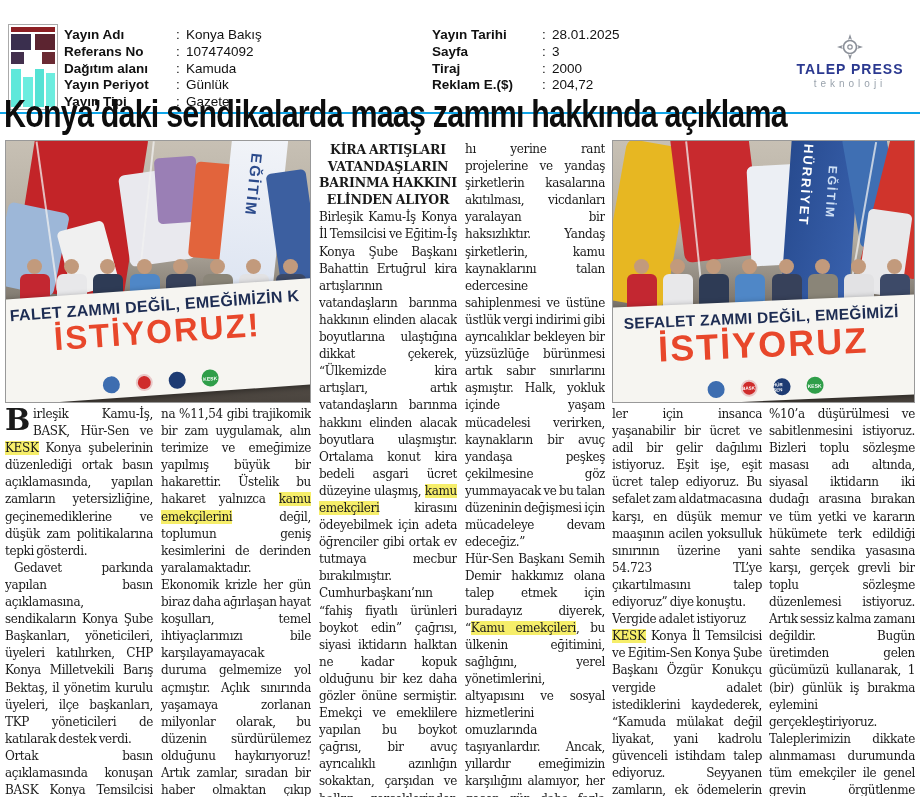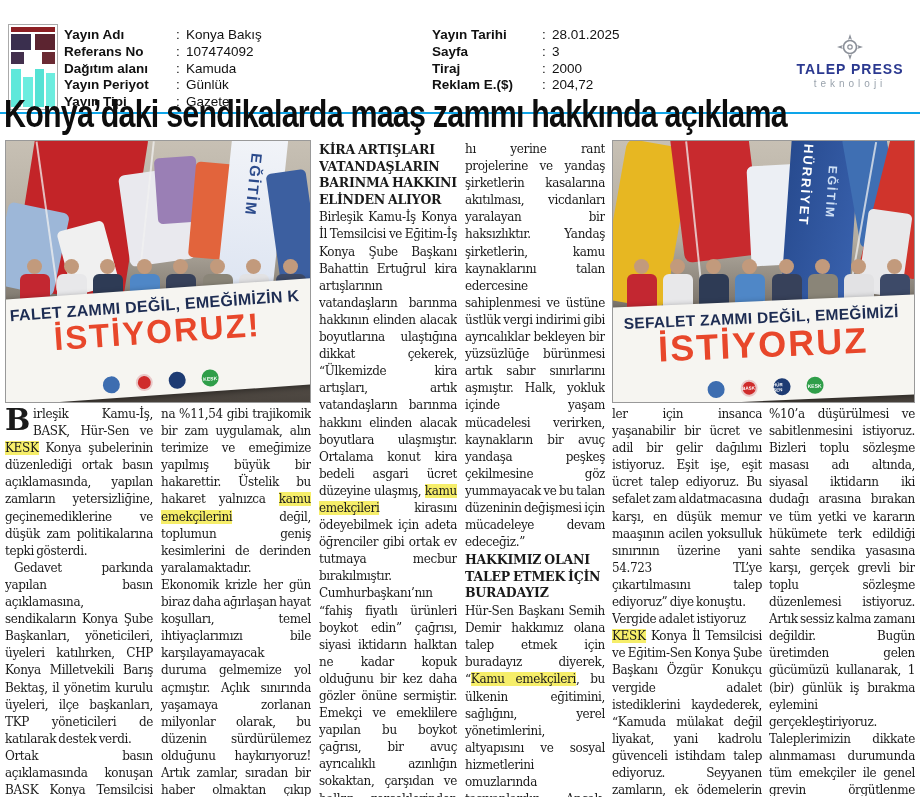--- a/index.html
+++ b/index.html
@@ -40,21 +40,21 @@
   .headline span{display:inline-block;white-space:nowrap;font-weight:bold;font-size:39px;
                  letter-spacing:-1px;transform:scaleX(.78);transform-origin:left center;
                  color:#0d0d0d;}
 
   
   .col{position:absolute;overflow:hidden;font-family:"DejaVu Serif","Liberation Serif",serif;
        font-size:12px;line-height:17.1px;letter-spacing:-0.35px;word-spacing:-1.2px;
        color:#1a1a1a;text-align:justify;}
   .col .para{margin:0;}
   .col .para.indent{text-indent:9px;}
-  .col .subhead{font-weight:bold;font-size:12.5px;line-height:16.6px;text-align:left;
+  .col .subhead{font-weight:bold;font-size:12.5px;line-height:16.6px;text-align:center;
                 letter-spacing:-0.2px;margin:1px 0;}
   .col .hl{background:#f6ee6a;}
   .dropcap{float:left;font-size:30px;line-height:26px;font-weight:bold;padding:1px 3px 0 0;}
 
   #col1{left:5px;  top:406px;width:148px;height:390px;}
   #col2{left:161px;top:406px;width:150px;height:390px;}
   #col3{left:319px;top:141px;width:138px;height:656px;}
   #col4{left:465px;top:141px;width:140px;height:656px;}
   #col5{left:612px;top:406px;width:150px;height:390px;}
   #col6{left:769px;top:406px;width:146px;height:390px;}
@@ -268,21 +268,20 @@
   </div>
 <div class="col" id="col2">
     <div class="para"><span>na %11,54 gibi trajikomik bir zam uygulamak, alın terimize ve emeğimize yapılmış büyük bir hakarettir. Üstelik bu hakaret yalnızca </span><span class="hl">kamu emekçilerini</span><span> değil, toplumun geniş kesimlerini de derinden yaralamaktadır. Ekonomik krizle her gün biraz daha ağırlaşan hayat koşulları, temel ihtiyaçlarımızı bile karşılayamayacak duruma gelmemize yol açmıştır. Açlık sınırında yaşamaya zorlanan milyonlar olarak, bu düzenin sürdürülemez olduğunu haykırıyoruz! Artık zamlar, sıradan bir haber olmaktan çıkıp emekçilerin günlük yaşamını alt üst eden bir gerçekliğe dönüşmüştür. Market raflarından temel ihtiyaçlara, faturaların her kaleminden ulaşım ücretlerine kadar fiyatlardaki artışlar, emekçilerin cebine her gün biraz daha yük bindiriyor. </span></div>
   </div>
 <div class="col" id="col3">
     <div class="subhead"><span>KİRA ARTIŞLARI VATANDAŞLARIN BARINMA HAKKINI ELİNDEN ALIYOR</span></div>
     <div class="para"><span>Birleşik Kamu-İş Konya İl Temsilcisi ve Eğitim-İş Konya Şube Başkanı Bahattin Ertuğrul kira artışlarının vatandaşların barınma hakkının elinden alacak boyutlarına ulaştığına dikkat çekerek, “Ülkemizde kira artışları, artık vatandaşların barınma hakkını elinden alacak boyutlara ulaşmıştır. Ortalama konut kira bedeli asgari ücret düzeyine ulaşmış, </span><span class="hl">kamu emekçileri</span><span> kirasını ödeyebilmek için adeta öğrenciler gibi ortak ev tutmaya mecbur bırakılmıştır. Cumhurbaşkanı’nın “fahiş fiyatlı ürünleri boykot edin” çağrısı, siyasi iktidarın halktan ne kadar kopuk olduğunu bir kez daha gözler önüne sermiştir. Emekçi ve emeklilere yapılan bu boykot çağrısı, bir avuç ayrıcalıklı azınlığın sokaktan, çarşıdan ve halkın gerçeklerinden tamamen uzaklaştığını açıkça göstermektedir. Sayın Erdoğan’a soruyoruz: Elimizde bir simit, bir bardak çayla daha neyi boykot edelim? Elektrik faturasını mı? Çocukların eğitim masraflarını mı? Market reyonlarını mı? Ulaşımı mı? Halkın yaşam mücadelesini görmezden gelen bu çağrılarla, adeta dalga geçercesine yapılan açıklamaları kabul etmiyor ve yaşam koşullarımızı iyileştirmek için sorumluluk almayanları silkelenip halkın alın teriyle oluşturulan kamu kaynaklarının, halkın refa-</span></div>
   </div>
 <div class="col" id="col4">
     <div class="para"><span>hı yerine rant projelerine ve yandaş şirketlerin kasalarına akıtılması, vicdanları yaralayan bir haksızlıktır. Yandaş şirketlerin, kamu kaynaklarını talan edercesine sahiplenmesi ve üstüne üstlük vergi indirimi gibi ayrıcalıklar bekleyen bir yüzsüzlüğe bürünmesi artık sabır sınırlarını aşmıştır. Halk, yokluk içinde yaşam mücadelesi verirken, kaynakların bir avuç yandaşa peşkeş çekilmesine göz yummayacak ve bu talan düzeninin değişmesi için mücadeleye devam edeceğiz.”</span></div>
-    <div class="subhead"><span>HAKKIMIZ OLANI TALEP ETMEK İÇİN BURADAYIZ</span></div>
     <div class="para"><span>Hür-Sen Başkanı Semih Demir hakkımız olana talep etmek için buradayız diyerek, “</span><span class="hl">Kamu emekçileri</span><span>, bu ülkenin eğitimini, sağlığını, yerel yönetimlerini, altyapısını ve sosyal hizmetlerini omuzlarında taşıyanlardır. Ancak, yıllardır emeğimizin karşılığını alamıyor, her geçen gün daha fazla yoksullaşıyoruz. Enflasyon, hayat pahalılığı ve düşük zam politikalarına karşı sesimizi yükseltmeye devam edeceğiz. Vergide adaletin sağlandığı, ek ödemelerin emekliliğe yansıtıldığı, insanca bir yaşam sürebildiğimiz ve grevli toplu sözleşme hakkımızın tanındığı bir Türkiye için mücadelemizi sürdüreceğiz. Biliyoruz ki, gerçek demokrasinin tesisi, insan hakları ve özgürlüklerin istisnasız güvence altına alınması ve toplumsal barışın inşası, mutlak olarak sofralarımızın büyümesine ve refahımızın artmasına yol açacaktır. Artık tükendik. Tüm emekçi-</span></div>
   </div>
 <div class="col" id="col5">
     <div class="para"><span>ler için insanca yaşanabilir bir ücret ve adil bir gelir dağılımı istiyoruz. Eşit işe, eşit ücret talep ediyoruz. Bu sefalet zam aldatmacasına karşı, en düşük memur maaşının acilen yoksulluk sınırının üzerine yani 54.723 TL’ye çıkartılmasını talep ediyoruz” diye konuştu.</span></div>
     <div class="para"><span>Vergide adalet istiyoruz</span></div>
     <div class="para"><span class="hl">KESK</span><span> Konya İl Temsilcisi ve Eğitim-Sen Konya Şube Başkanı Özgür Konukçu vergide adalet istediklerini kaydederek, “Kamuda mülakat değil liyakat, yani kadrolu güvenceli istihdam talep ediyoruz. Seyyanen zamların, ek ödemelerin emekliliğe yansıtılmasını, insanca yaşayabileceğimiz bir emeklilik talep ediyoruz. Kamu kaynaklarının “müşteri garantili” projeler için değil, halk için kullanılmışını talep ediyoruz. Vergide adalet, az kazanandan az, çok kazanandan çok, yani adil bir vergi sistemi ve 1. Vergi diliminin</span></div>
   </div>
 <div class="col" id="col6">
     <div class="para"><span>%10’a düşürülmesi ve sabitlenmesini istiyoruz. Bizleri toplu sözleşme masası adı altında, siyasal iktidarın iki dudağı arasına bırakan ve tüm yetki ve kararın hükümete terk edildiği sahte sendika yasasına karşı, gerçek grevli bir toplu sözleşme düzenlemesi istiyoruz. Artık sessiz kalma zamanı değildir. Bugün üretimden gelen gücümüzü kullanarak, 1 (bir) günlük iş bırakma eylemini gerçekleştiriyoruz. Taleplerimizin dikkate alınmaması durumunda tüm emekçiler ile genel grevin örgütlenme sürecinde etkili olacağımızı kamuoyuna buradan ilan ediyoruz. İşyerlerimizden ve alanlardan uyarıyoruz! Emeğimiz için, geleceğimiz için, adalet için mücadeleye devam ediyor ve hükümeti bu yanlıştan acilen dönmeye davet ediyoruz” şeklinde konuştu.</span></div>
   </div>

